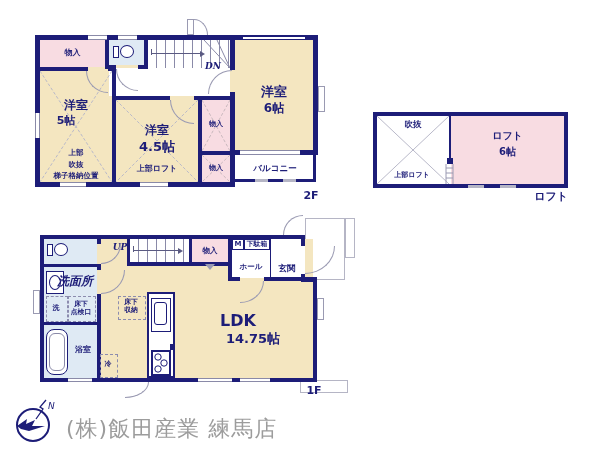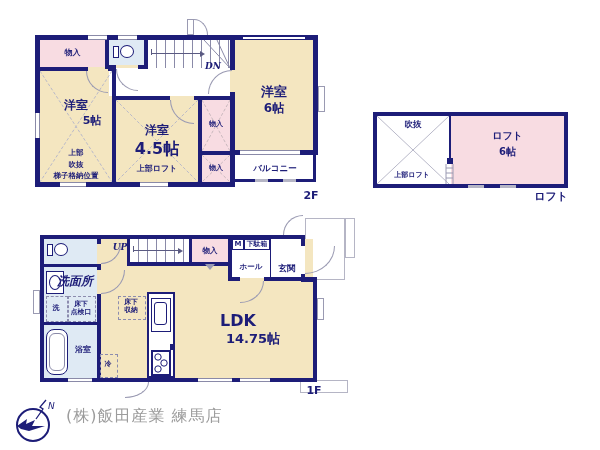--- a/index.html
+++ b/index.html
@@ -24,21 +24,21 @@
   .arc-br{border-right:1px solid #9a9ab2;border-bottom:1px solid #9a9ab2;border-bottom-right-radius:100%;}
   .arc-tl{border-left:1px solid #9a9ab2;border-top:1px solid #9a9ab2;border-top-left-radius:100%;}
   .arc-tr{border-right:1px solid #9a9ab2;border-top:1px solid #9a9ab2;border-top-right-radius:100%;}
   .stairs{position:absolute;background:repeating-linear-gradient(90deg,#fff 0,#fff 8px,#8a8aa8 8px,#8a8aa8 9px);}
   .porch{position:absolute;background:#fff;border:1px solid #b5b5c5;box-sizing:border-box;}
   .fixt{position:absolute;background:#fff;border:1px solid #1d1d78;box-sizing:border-box;}
   .gray{background:#b5b5c5;}
   .arrowline{position:absolute;background:#5a5a82;}
   .ah-r{position:absolute;width:0;height:0;border-left:5px solid #5a5a82;border-top:3px solid transparent;border-bottom:3px solid transparent;}
   .chev{position:absolute;width:0;height:0;border-left:5px solid transparent;border-right:5px solid transparent;border-top:6px solid #9a9ab2;}
-  .company{position:absolute;color:#9c9c9c;font-size:16px;letter-spacing:1px;font-weight:400;}
+  .company{position:absolute;color:#9c9c9c;font-size:22px;letter-spacing:1px;font-weight:400;margin-top:8px;}
 </style>
 </head>
 <body>
 
 <div class="page">
 
   <div>
 
     <div class="fill cream" style="left:40px;top:40px;width:273px;height:142px;"></div>
     <div class="fill pink" style="left:40px;top:40px;width:65px;height:27px;"></div>
@@ -112,26 +112,26 @@
     <div class="arc arc-tl" style="left:208px;top:70px;width:24px;height:24px;"></div>
     <div class="case" style="left:187px;top:19px;width:7px;height:16px;"></div>
     <div class="arc arc-tr" style="left:194px;top:19px;width:14px;height:16px;"></div>
 
     <div class="fixt" style="left:113px;top:46px;width:6px;height:12px;"></div>
     <div class="fixt" style="left:120px;top:45px;width:14px;height:13px;border-radius:50%;"></div>
 
     <div class="lbl" style="left:40px;top:48px;width:65px;font-size:8px;">物入</div>
     <div class="lbl it" style="left:200px;top:61px;width:26px;font-size:9px;">DN</div>
     <div class="lbl" style="left:40px;top:98px;width:72px;font-size:12px;">洋室</div>
-    <div class="lbl" style="left:56px;top:114px;width:72px;font-size:11px;">5帖</div>
+    <div class="lbl" style="left:30px;top:114px;width:72px;font-size:11px;">5帖</div>
     <div class="lbl" style="left:36px;top:147px;width:80px;font-size:7.5px;line-height:1.55;">上部
 吹抜
 梯子格納位置</div>
     <div class="lbl" style="left:116px;top:123px;width:82px;font-size:12px;">洋室</div>
-    <div class="lbl" style="left:116px;top:139px;width:82px;font-size:16px;">4.5帖</div>
+    <div class="lbl" style="left:116px;top:139px;width:82px;font-size:13px;">4.5帖</div>
     <div class="lbl" style="left:116px;top:164px;width:82px;font-size:8px;">上部ロフト</div>
     <div class="lbl" style="left:235px;top:84px;width:78px;font-size:13px;">洋室</div>
     <div class="lbl" style="left:235px;top:101px;width:78px;font-size:12px;">6帖</div>
     <div class="lbl" style="left:202px;top:120px;width:28px;font-size:7px;">物入</div>
     <div class="lbl" style="left:202px;top:164px;width:28px;font-size:7px;">物入</div>
     <div class="lbl" style="left:237px;top:163px;width:76px;font-size:8.5px;">バルコニー</div>
     <div class="lbl" style="left:298px;top:189px;width:26px;font-size:11px;">2F</div>
   </div>
 
   <div>

